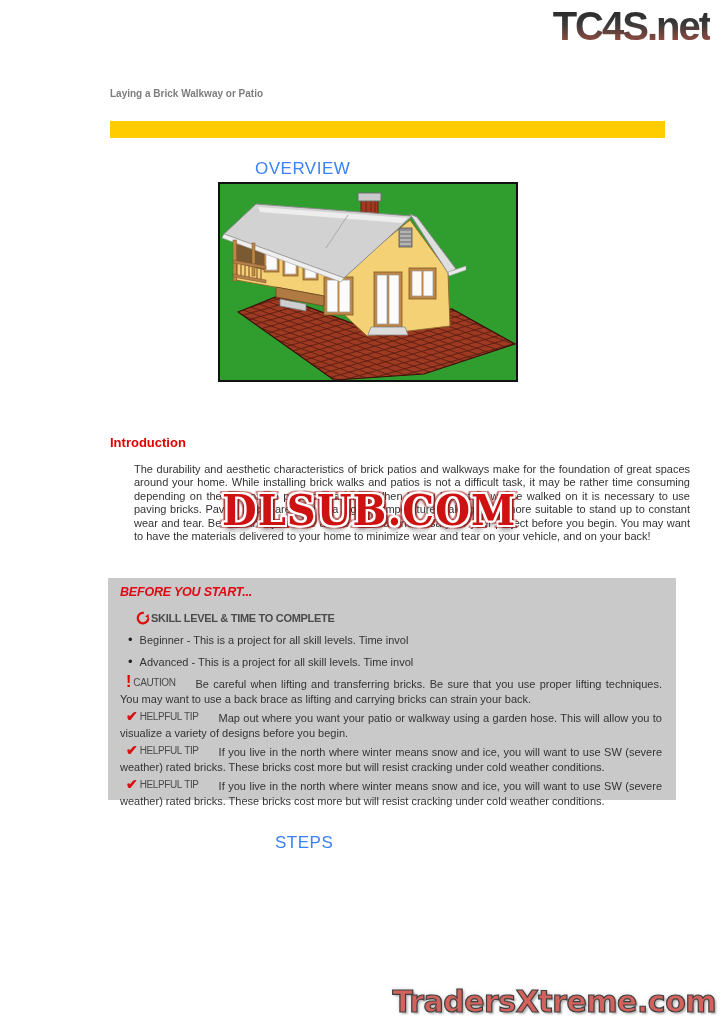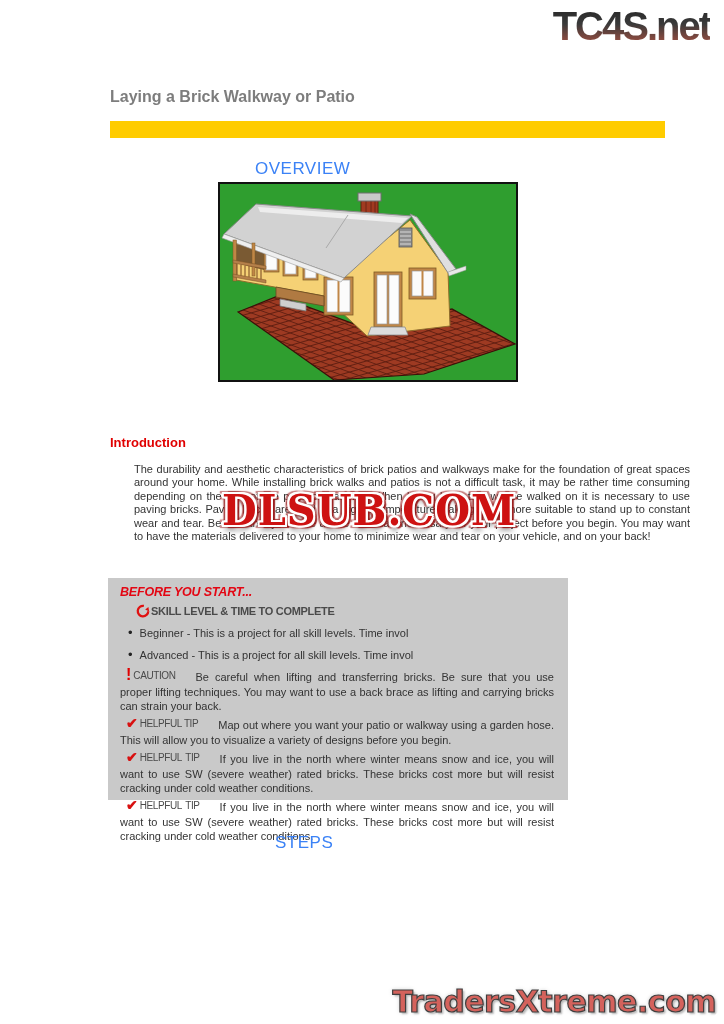--- a/index.html
+++ b/index.html
@@ -6,21 +6,21 @@
   #page{position:relative;width:724px;height:1024px;background:#ffffff;overflow:hidden;
         font-family:"Liberation Sans",sans-serif;border-radius:30px;}
 
   
   .logo-top{position:absolute;top:6px;right:14px;font-size:40px;font-weight:bold;
     letter-spacing:-2px;line-height:1;
     background:linear-gradient(180deg,#262626 0%,#3a3a3a 45%,#84493f 82%,#9c5c50 100%);
     -webkit-background-clip:text;background-clip:text;color:transparent;}
 
   
-  .doc-title{position:absolute;left:110px;top:88px;font-size:16px;font-weight:bold;color:#7d7d7d;}
+  .doc-title{position:absolute;left:110px;top:88px;font-size:10px;font-weight:bold;color:#7d7d7d;}
   .yellow-bar{position:absolute;left:110px;top:121px;width:555px;height:17px;background:#FFCC00;}
 
   .serif-head{position:absolute;font-family:Liberation Sans, sans-serif;font-size:17px;color:#3b82f6;
     letter-spacing:.5px;}
   .overview-head{left:255px;top:159px;}
   .steps-head{left:275px;top:833px;text-align:right;}
 
   
   .figure{position:absolute;left:218px;top:182px;width:296px;height:196px;border:2px solid #111;
     background:#2F9E2F;}
@@ -34,25 +34,25 @@
   .watermark{position:absolute;left:222px;top:486px;font-family:"DejaVu Serif",serif;
     font-weight:bold;font-size:40px;letter-spacing:1px;color:#CE1212;transform:scaleY(1.05);
     text-shadow:
       2px 0 0 #fff,-2px 0 0 #fff,0 2px 0 #fff,0 -2px 0 #fff,
       2px 2px 0 #fff,-2px -2px 0 #fff,2px -2px 0 #fff,-2px 2px 0 #fff,
       4px 3px 1px rgba(150,20,20,.9),-4px -3px 1px rgba(150,20,20,.55),
       4px -3px 1px rgba(150,20,20,.55),-4px 3px 1px rgba(150,20,20,.55),
       0 6px 4px rgba(80,80,80,.45);}
 
   
-  .graybox{position:absolute;left:108px;top:578px;width:460px;height:222px;background:#C9C9C9;
+  .graybox{position:absolute;left:108px;top:578px;width:568px;height:222px;background:#C9C9C9;
     box-sizing:border-box;padding:6px 14px 8px 12px;}
   .bys-head{font-size:12.5px;font-weight:bold;font-style:italic;color:#E30613;letter-spacing:-.2px;
     margin:1px 0 2px 0;}
-  .skill-row{margin:5px 0 6px 16px;font-size:11px;font-weight:bold;color:#4a4a4a;letter-spacing:-.3px;}
+  .skill-row{margin:12px 0 6px 16px;font-size:11px;font-weight:bold;color:#4a4a4a;letter-spacing:-.3px;}
   .skill-row svg{vertical-align:-3px;margin-right:1px;}
   .bullet{margin:7px 0 7px 8px;font-size:11px;color:#333;}
   .bullet::before{content:"•";font-size:13px;margin-right:7px;position:relative;top:0px;color:#222;}
   .note{margin:2px 0 4px 0;font-size:11px;line-height:14px;color:#333;text-align:justify;}
   .note-icon{font-weight:bold;margin:0 2px 0 6px;position:relative;top:-1px;}
   .caution-glyph{color:#E00000;font-size:16px;font-style:normal;}
   .check-glyph{color:#D81010;font-size:14px;}
   .note-label{font-weight:normal;color:#4a4a4a;font-size:10px;letter-spacing:-.4px;
     position:relative;top:-2px;padding-right:20px;}
 

